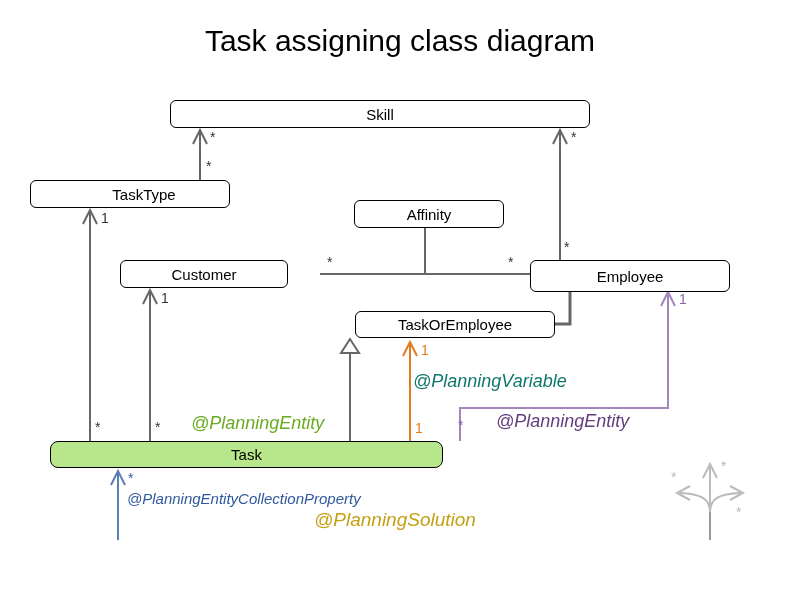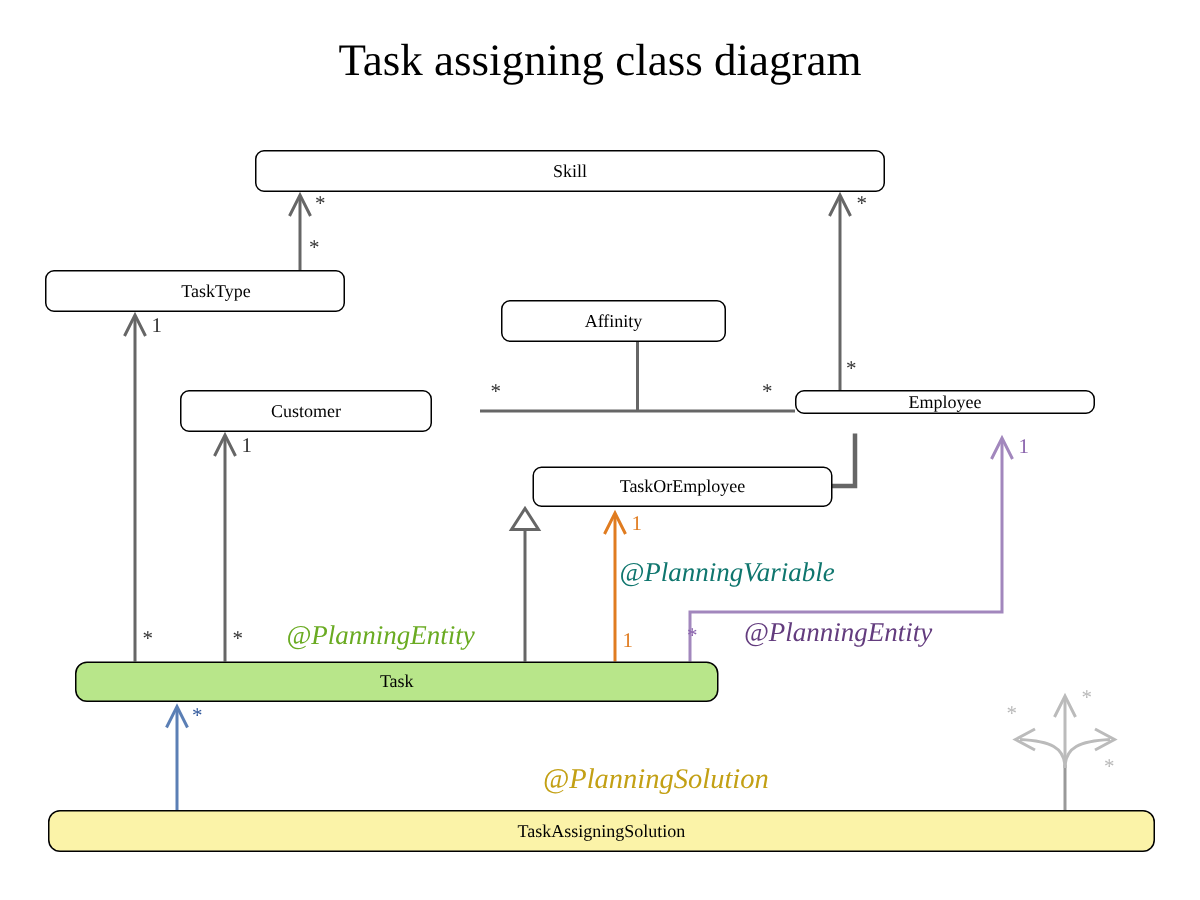--- a/index.html
+++ b/index.html
@@ -1,46 +1,46 @@
 <!DOCTYPE html>
 <html><head>
 <meta charset="utf-8">
 <style>
   html,body{margin:0;padding:0;background:#fff;}
   #canvas{
     position:relative;width:800px;height:600px;background:#ffffff;overflow:hidden;
-    font-family:Liberation Serif, serif;color:#000;
+    font-family:Liberation Sans, sans-serif;color:#000;
   }
   #diagram-lines{position:absolute;left:0;top:0;width:800px;height:600px;}
   .title{
     position:absolute;left:0;top:24px;width:100%;text-align:center;
     font-size:30px;color:#000;letter-spacing:0px;
   }
   .uml-box{
     position:absolute;box-sizing:border-box;background:#fff;border:1.4px solid #000;
     border-radius:6px;display:flex;align-items:center;justify-content:center;
-    font-size:12px;color:#000;
+    font-size:15px;color:#000;
   }
   .uml-box.green{background:#b8e68a;border-width:1.7px;border-radius:8px;}
   .uml-box.yellow{background:#fbf3a8;border-width:1.7px;border-radius:8px;}
   .mult{
     position:absolute;font-size:14px;line-height:1;color:#333;
   }
   .mult.orange{color:#e07c20;}
   .mult.purple{color:#8a63ad;}
   .mult.blue{color:#30589c;}
   .mult.faded{color:#b9b9b9;}
   .anno{
     position:absolute;font-style:italic;line-height:1;white-space:nowrap;
   }
   .anno.green{color:#6aab22;font-size:18px;}
   .anno.orange{color:#0f766e;font-size:18px;}
   .anno.purple{color:#633c7e;font-size:18px;}
   .anno.blue{color:#30589c;font-size:15px;}
-  .anno.gold{color:#c3a014;font-size:19px;margin-left:48px;}
+  .anno.gold{color:#c3a014;font-size:19px;}
 </style>
 </head>
 <body>
 
 <div id="canvas">
 
   <svg id="diagram-lines" viewBox="0 0 800 600" xmlns="http://www.w3.org/2000/svg">
 
     <g stroke="#666666" stroke-width="2" fill="none">
       <line x1="200" y1="180" x2="200" y2="131"></line>
@@ -104,37 +104,34 @@
   </svg>
 
   <div class="title">Task assigning class diagram</div>
 
   <div class="uml-box" style="left:170px;top:100px;width:420px;height:28px;">
     <span>Skill</span>
   </div>
   <div class="uml-box" style="left:30px;top:180px;width:200px;height:28px;padding-left:28px;">
     <span>TaskType</span>
   </div>
-  <div class="uml-box" style="left:334px;top:200px;width:150px;height:28px;">
+  <div class="uml-box" style="left:354px;top:200px;width:150px;height:28px;">
     <span>Affinity</span>
   </div>
   <div class="uml-box" style="left:120px;top:260px;width:168px;height:28px;">
     <span>Customer</span>
   </div>
-  <div class="uml-box" style="left:530px;top:260px;width:200px;height:16px;">
+  <div class="uml-box" style="left:530px;top:260px;width:200px;height:32px;">
     <span>Employee</span>
   </div>
   <div class="uml-box" style="left:320px;top:311px;width:200px;height:27px;margin-left:35px;">
     <span>TaskOrEmployee</span>
   </div>
-  <div class="uml-box green" style="left:50px;top:441px;width:429px;height:27px;">
+  <div class="uml-box green" style="left:50px;top:441px;width:393px;height:27px;">
     <span>Task</span>
-  </div>
-  <div class="uml-box yellow" style="left:32px;top:540px;width:738px;height:28px;">
-    <span>TaskAssigningSolution</span>
   </div>
 
   <span class="mult" style="left:210px;top:130px;">*</span>
   <span class="mult" style="left:206px;top:159px;">*</span>
   <span class="mult" style="left:571px;top:130px;">*</span>
   <span class="mult" style="left:564px;top:240px;">*</span>
   <span class="mult" style="left:327px;top:255px;">*</span>
   <span class="mult" style="left:508px;top:255px;">*</span>
   <span class="mult" style="left:101px;top:211px;">1</span>
   <span class="mult" style="left:95px;top:420px;">*</span>
@@ -145,15 +142,16 @@
   <span class="mult purple" style="left:679px;top:292px;">1</span>
   <span class="mult purple" style="left:458px;top:418px;">*</span>
   <span class="mult blue" style="left:128px;top:471px;">*</span>
   <span class="mult faded" style="left:671px;top:470px;">*</span>
   <span class="mult faded" style="left:721px;top:459px;">*</span>
   <span class="mult faded" style="left:736px;top:505px;">*</span>
 
   <span class="anno green" style="left:191px;top:414px;">@PlanningEntity</span>
   <span class="anno orange" style="left:413px;top:372px;">@PlanningVariable</span>
   <span class="anno purple" style="left:496px;top:412px;">@PlanningEntity</span>
+  <span class="anno blue" style="left:127px;top:491px;">@PlanningEntityCollectionProperty</span>
   <span class="anno gold" style="left:314px;top:510px;">@PlanningSolution</span>
 
 </div>
 
 </body></html>

